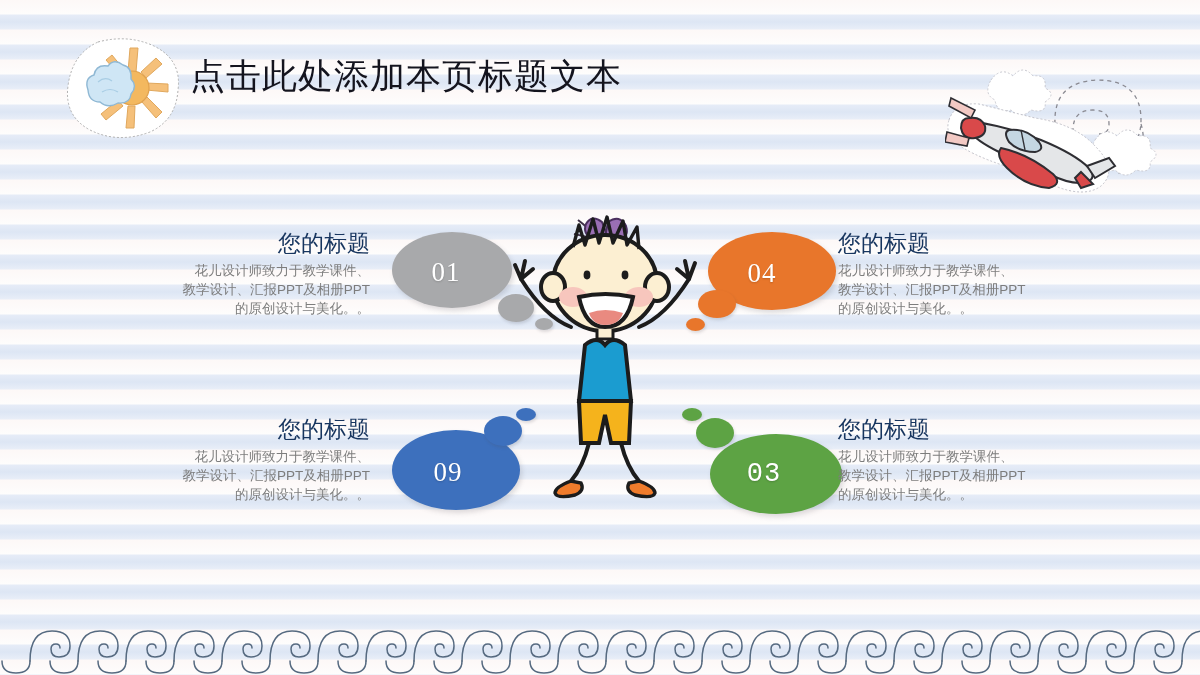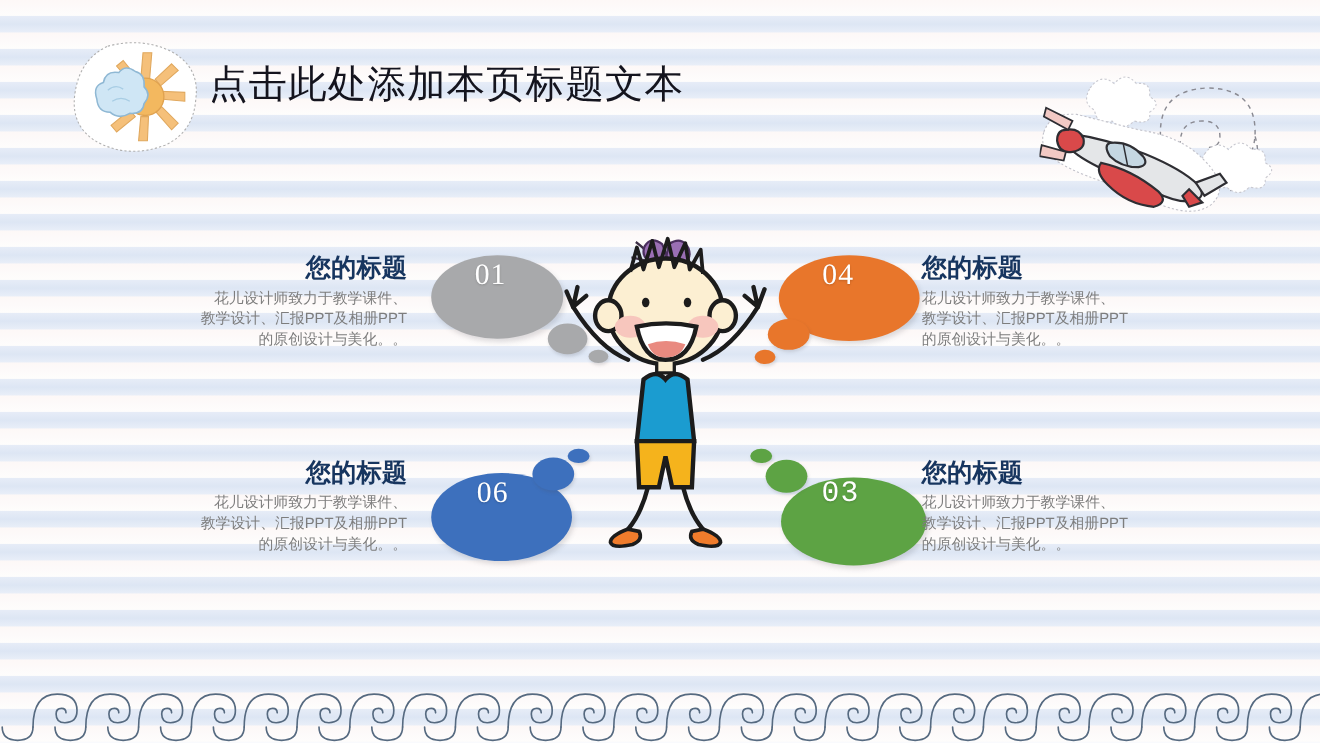--- a/index.html
+++ b/index.html
@@ -43,21 +43,21 @@
   
   .kid-wrap{position:absolute;left:505px;top:205px;width:200px;height:300px;}
   .kid-wrap svg{display:block;}
   .butterfly-wrap{position:absolute;left:568px;top:212px;width:72px;height:62px;}
   .butterfly-wrap svg{display:block;}
 
   
   .bubble{position:absolute;}
   .bubble .main{
     position:absolute;border-radius:50%;
-    display:flex;justify-content:center;
+    display:flex;align-items:center;justify-content:center;
     box-shadow:2px 3px 5px rgba(80,80,90,.18);
   }
   .bubble .num{
     font-family:"Liberation Serif","DejaVu Serif",serif;
     font-size:27px;color:#ffffff;letter-spacing:1px;
     text-shadow:0 1px 2px rgba(0,0,0,.18);
     user-select:none;
   }
   .bubble .dot{position:absolute;border-radius:50%;box-shadow:1px 2px 3px rgba(80,80,90,.18);}
 
@@ -85,21 +85,21 @@
   
   #bubble-04{left:392px;top:408px;width:180px;height:110px;}
   #bubble-04 .main{left:0;top:22px;width:128px;height:80px;background:#3d70bd;}
   #bubble-04 .num{transform:translate(-8px,2px);}
   #bubble-04 .d1{left:92px;top:8px;width:38px;height:30px;background:#3d70bd;}
   #bubble-04 .d2{left:124px;top:0px;width:20px;height:13px;background:#3d70bd;}
 
   
   .tblock{position:absolute;width:260px;}
   .tblock .head{
-    font-size:23px;font-weight:bold;color:#17355f;
+    font-size:23px;font-weight:normal;color:#17355f;
     line-height:30px;margin-bottom:3px;
     font-family:"Liberation Sans","DejaVu Sans",sans-serif;
   }
   .tblock .body{
     font-size:13.5px;line-height:19px;color:#7d7d7d;
     font-family:Liberation Sans, sans-serif;
   }
   .tblock.right-align{text-align:right;}
   .tblock.left-align{text-align:left;}
 
@@ -254,21 +254,21 @@
   <div class="bubble" id="bubble-03">
     <div class="main">
       <span class="num">03</span>
     </div>
     <div class="dot d1"></div>
     <div class="dot d2"></div>
   </div>
 
   <div class="bubble" id="bubble-04">
     <div class="main">
-      <span class="num">06</span>
+      <span class="num">09</span>
     </div>
     <div class="dot d1"></div>
     <div class="dot d2"></div>
   </div>
 
   <div class="tblock right-align" id="text-01">
     <div class="head">您的标题</div>
     <div class="body">
       <div>花儿设计师致力于教学课件、</div>
       <div>教学设计、汇报PPT及相册PPT</div>

